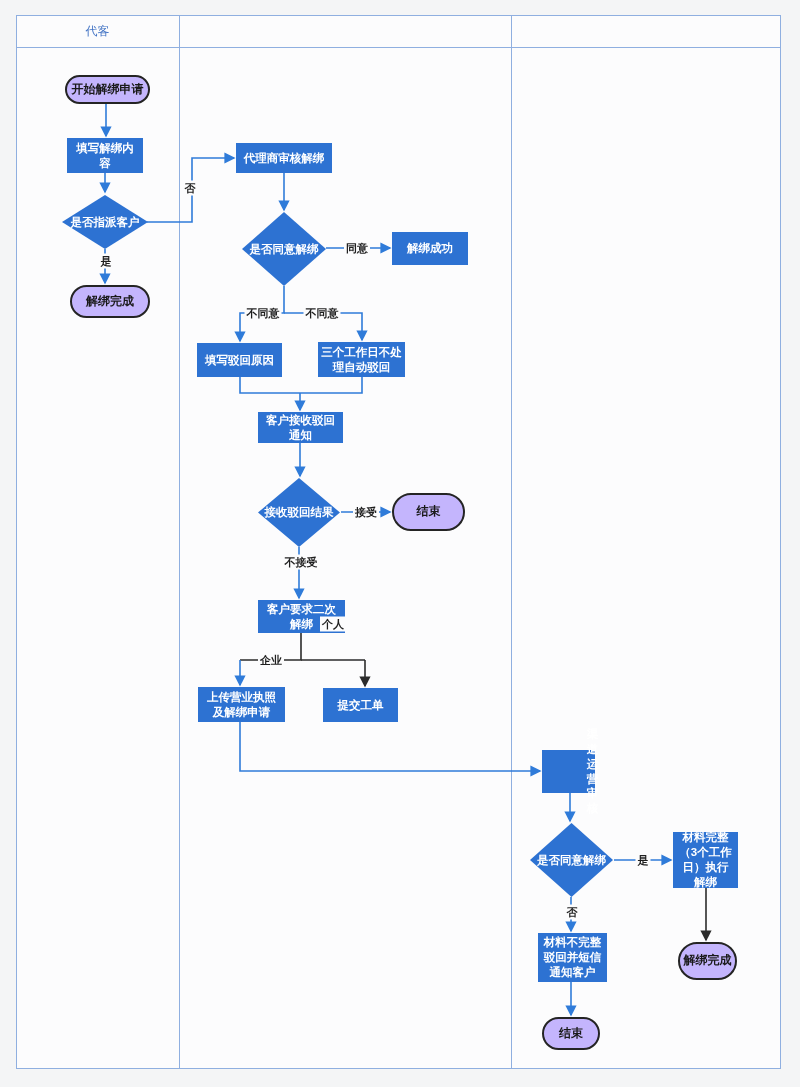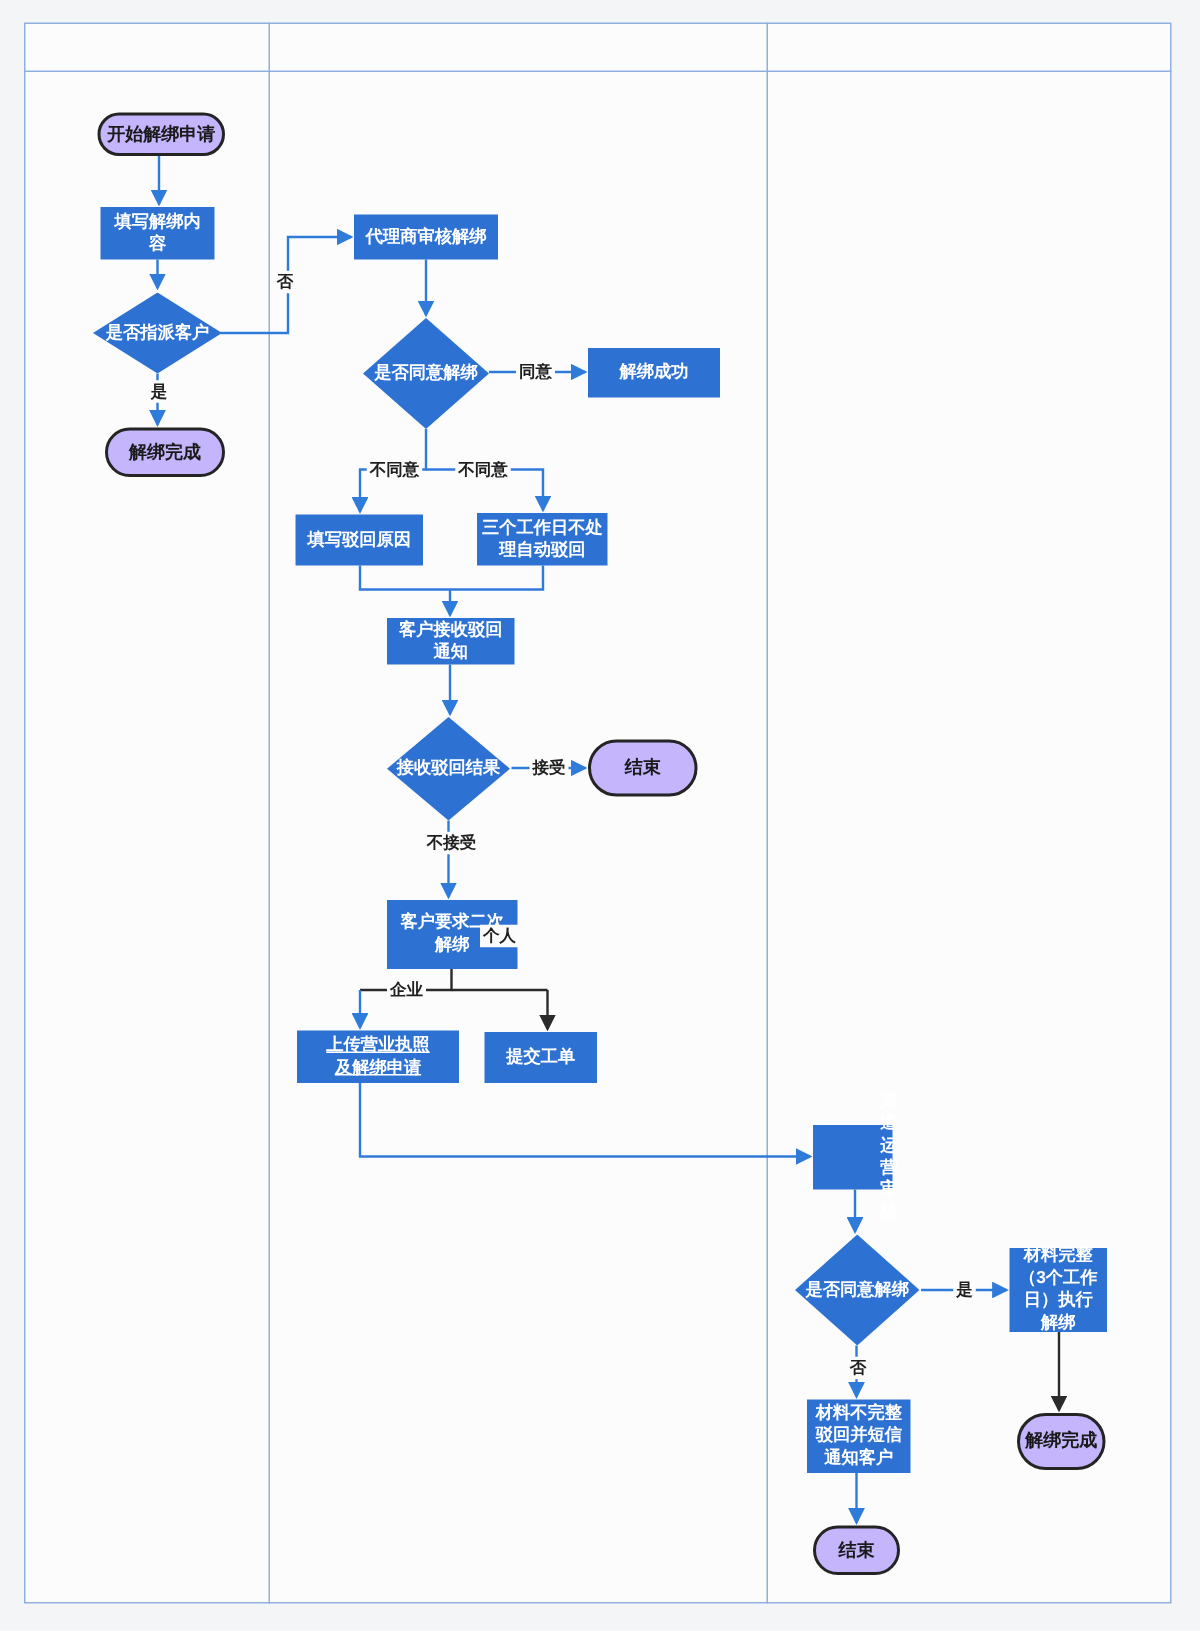--- a/index.html
+++ b/index.html
@@ -85,21 +85,21 @@
       </div>
       <div class="node process" style="left: 236px; top: 143px; width: 96px; height: 30px;">
         <span class="nlabel">代理商审核解绑</span>
       </div>
       <div class="node decision" style="left: 242px; top: 212px; width: 84px; height: 74px;">
         <svg viewBox="0 0 100 100" preserveAspectRatio="none">
           <polygon points="50,0 100,50 50,100 0,50" fill="#2d72d2"></polygon>
         </svg>
         <span class="nlabel">是否同意解绑</span>
       </div>
-      <div class="node process" style="left: 392px; top: 232px; width: 88px; height: 33px;">
+      <div class="node process" style="left: 392px; top: 232px; width: 76px; height: 33px;">
         <span class="nlabel">解绑成功</span>
       </div>
       <div class="node process" style="left: 197px; top: 343px; width: 85px; height: 34px;">
         <span class="nlabel">填写驳回原因</span>
       </div>
       <div class="node process" style="left: 318px; top: 342px; width: 87px; height: 35px;">
         <span class="nlabel">三个工作日不处
 理自动驳回</span>
       </div>
       <div class="node process" style="left: 258px; top: 412px; width: 85px; height: 31px;">
@@ -108,25 +108,25 @@
       </div>
       <div class="node decision" style="left: 258px; top: 478px; width: 82px; height: 69px;">
         <svg viewBox="0 0 100 100" preserveAspectRatio="none">
           <polygon points="50,0 100,50 50,100 0,50" fill="#2d72d2"></polygon>
         </svg>
         <span class="nlabel">接收驳回结果</span>
       </div>
       <div class="node terminal" style="left: 392px; top: 493px; width: 73px; height: 38px;">
         <span class="nlabel">结束</span>
       </div>
-      <div class="node process" style="left: 258px; top: 600px; width: 87px; height: 46px;">
+      <div class="node process" style="left: 258px; top: 600px; width: 87px; height: 33px;">
         <span class="nlabel">客户要求二次
 解绑</span>
       </div>
-      <div class="node process" style="left: 198px; top: 687px; width: 108px; height: 35px; text-decoration: underline;">
+      <div class="node process" style="left: 198px; top: 687px; width: 87px; height: 35px;">
         <span class="nlabel">上传营业执照
 及解绑申请</span>
       </div>
       <div class="node process" style="left: 323px; top: 688px; width: 75px; height: 34px;">
         <span class="nlabel">提交工单</span>
       </div>
       <div class="node process" style="left: 542px; top: 750px; width: 53px; height: 43px; padding-left: 48px;">
         <span class="nlabel">渠道运营
 审核</span>
       </div>
@@ -160,16 +160,17 @@
       <div class="edge-label" style="left: 357px; top: 248px;">同意</div>
       <div class="edge-label" style="left: 263px; top: 313px;">不同意</div>
       <div class="edge-label" style="left: 322px; top: 313px;">不同意</div>
       <div class="edge-label" style="left: 366px; top: 512px;">接受</div>
       <div class="edge-label" style="left: 301px; top: 562px;">不接受</div>
       <div class="edge-label" style="left: 271px; top: 660px;">企业</div>
       <div class="edge-label" style="left: 333px; top: 624px;">个人</div>
       <div class="edge-label" style="left: 643px; top: 860px;">是</div>
       <div class="edge-label" style="left: 572px; top: 912px;">否</div>
     </div>
+<div class="lane-header" style="left: 16px; top: 15px; width: 163px; height: 32px;">代客</div>
     <div class="lane-divider" style="left: 179px; top: 15px; height: 1054px;"></div>
     <div class="lane-divider" style="left: 511px; top: 15px; height: 1054px;"></div>
     <div class="header-underline" style="left: 16px; top: 47px; width: 765px;"></div>
   </div>
 
 </body></html>

